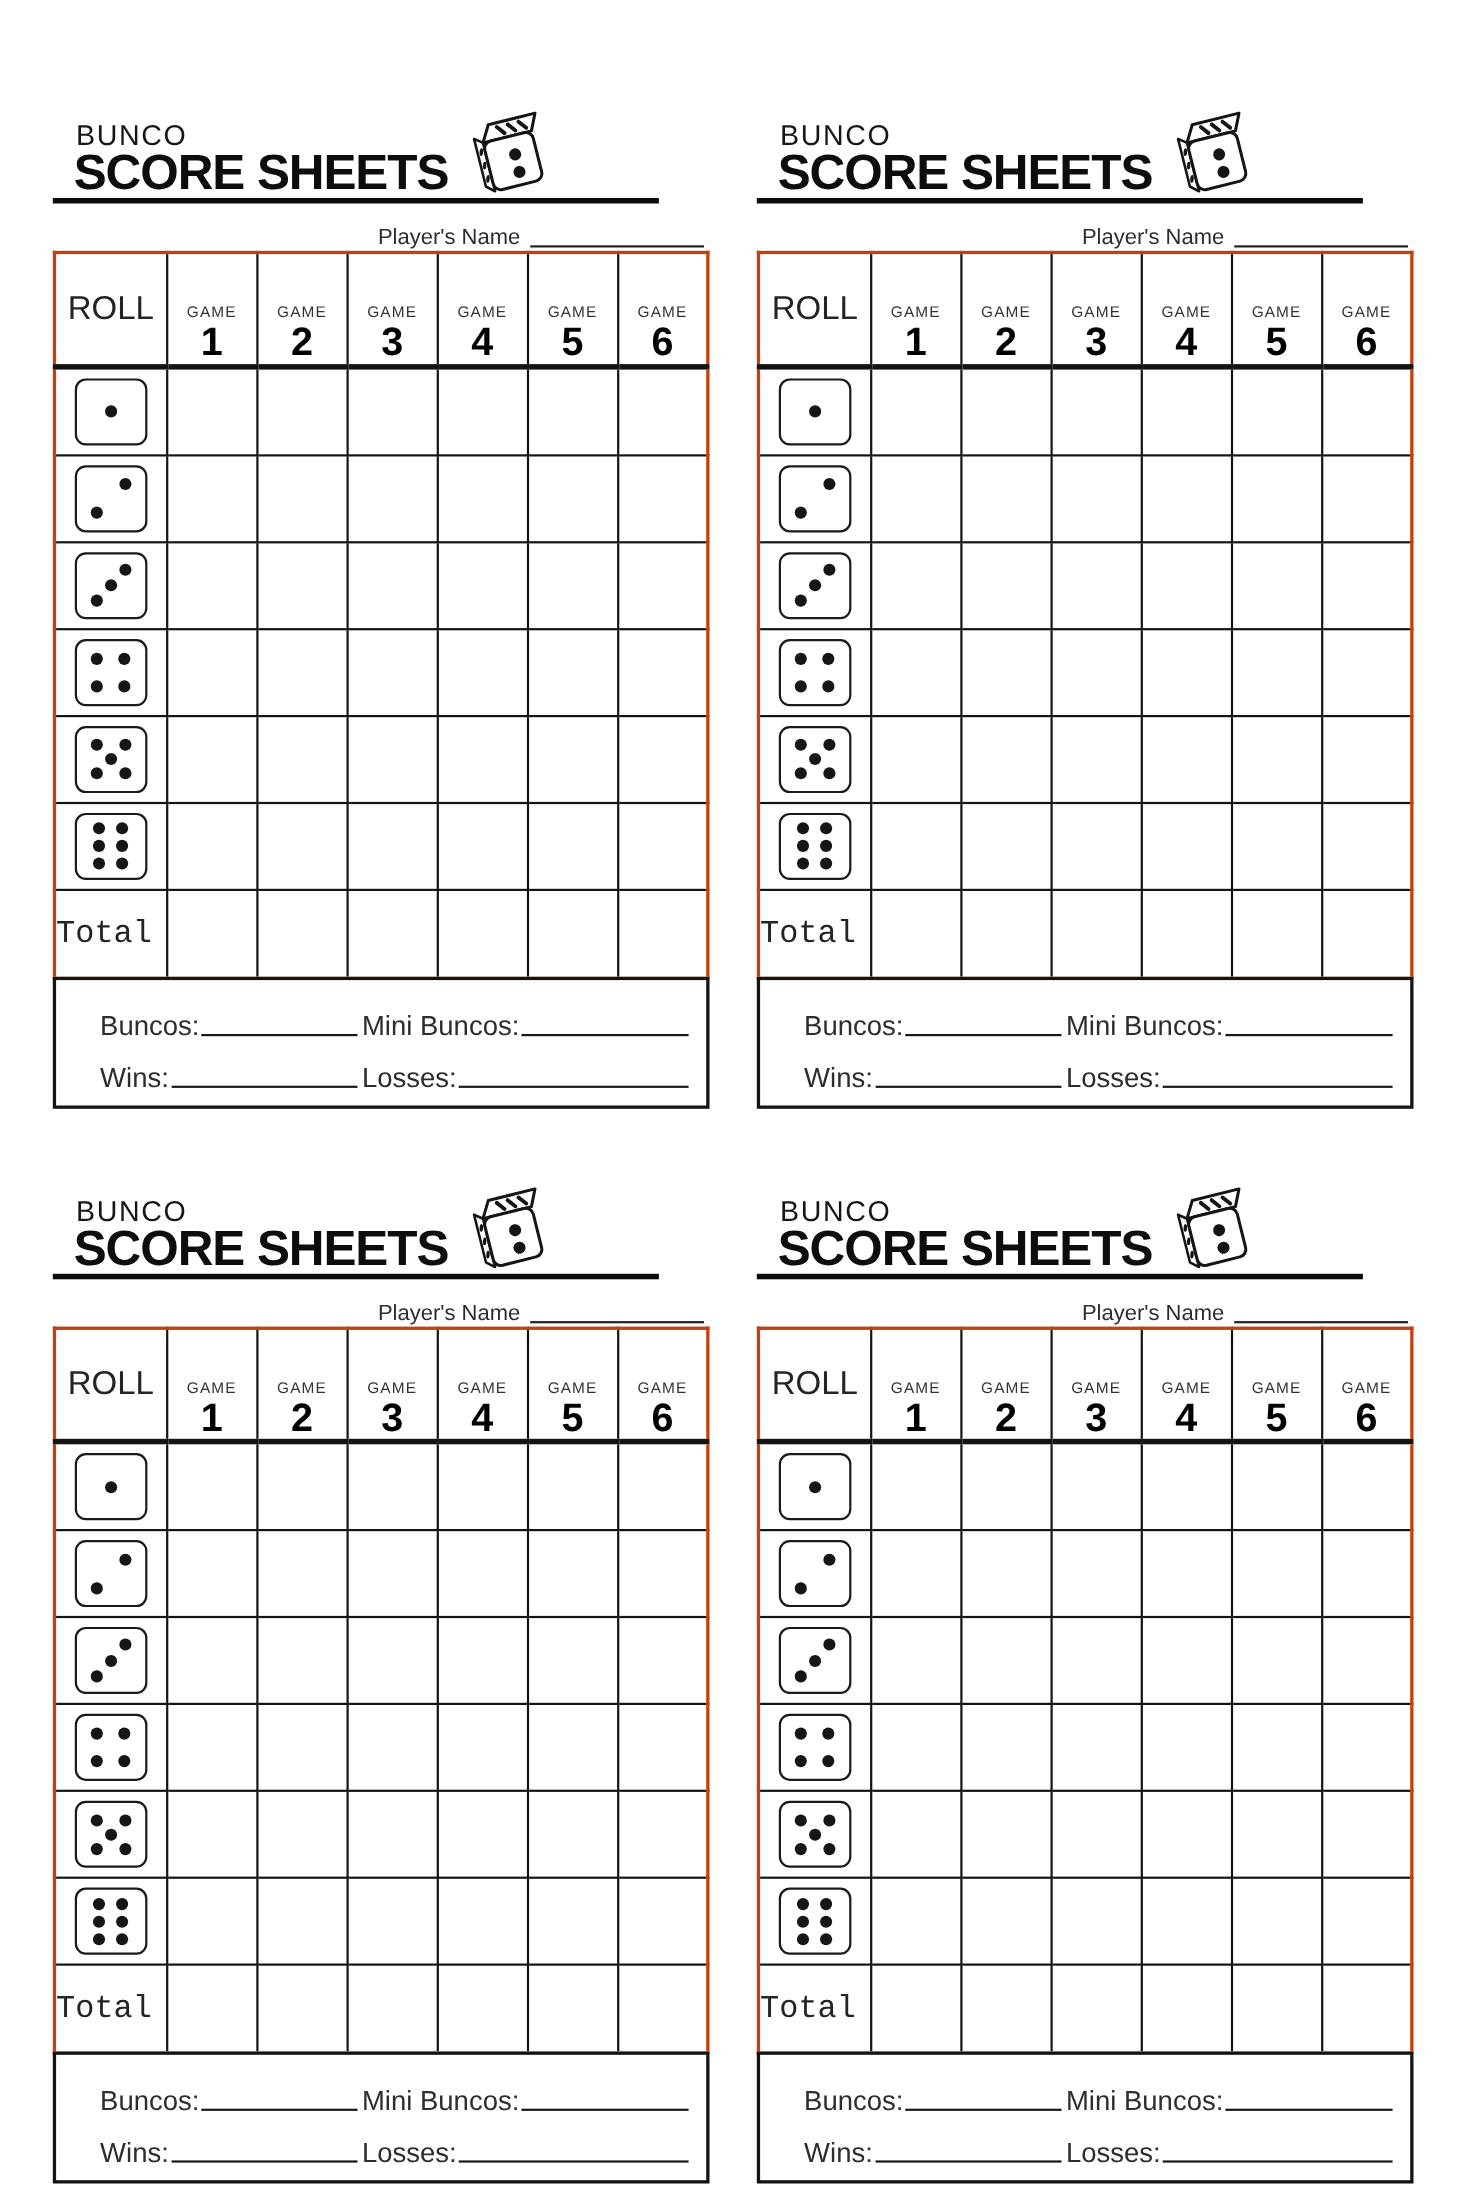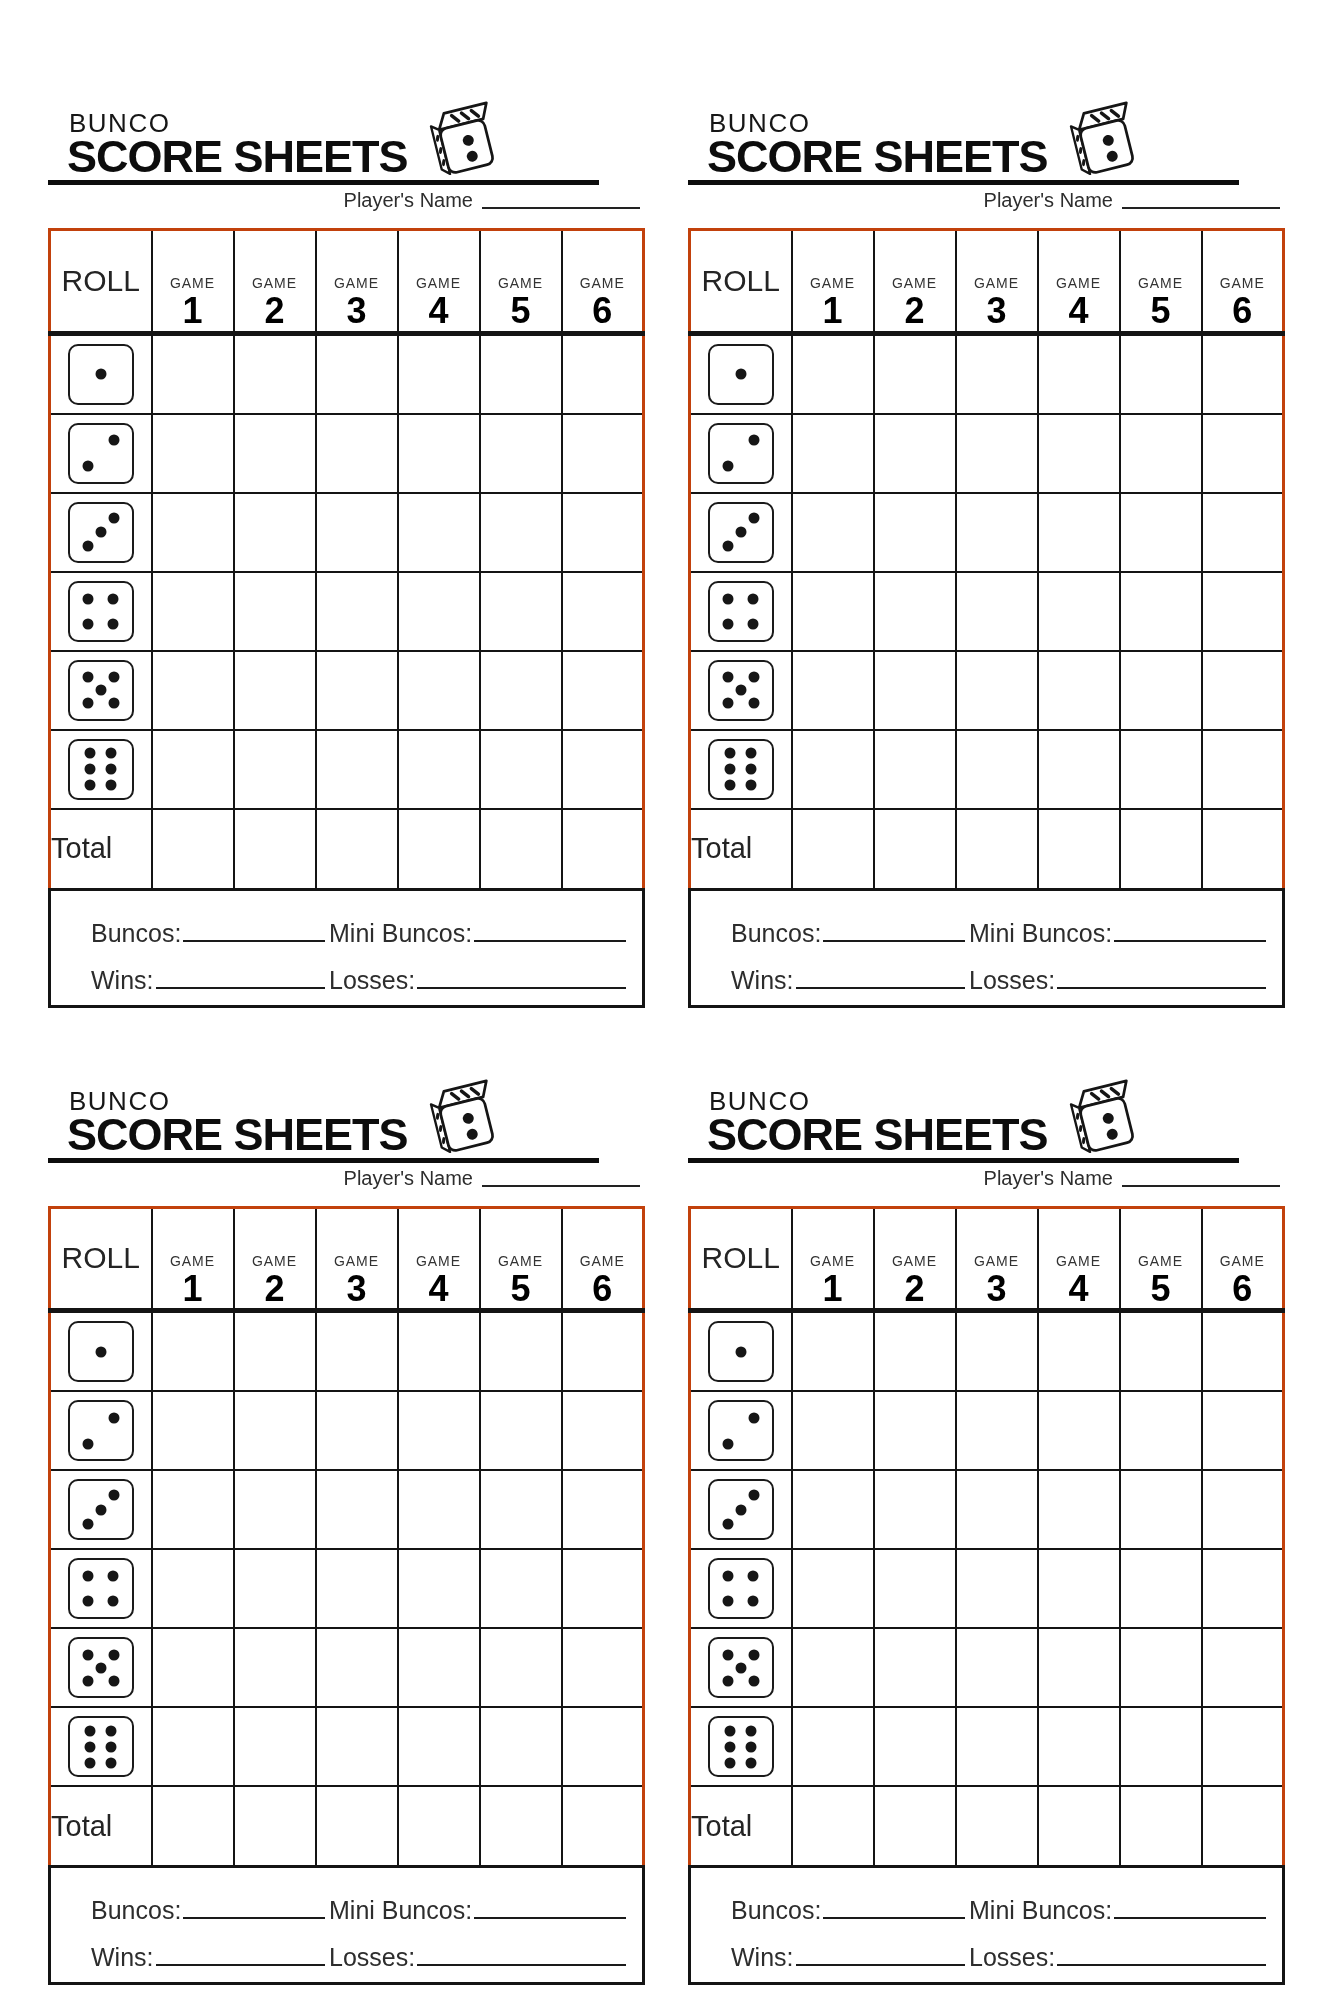--- a/index.html
+++ b/index.html
@@ -18,35 +18,35 @@
   .sheet { position: relative; width: 597px; height: 887px; }
 
   
   .sheet-header { position: relative; height: 98px; }
   .brand { position: absolute; left: 21px; top: 22px; font-size: 26px; letter-spacing: 1.5px; color: #161616; line-height: 1; }
   .title { position: absolute; left: 19px; top: 46px; font-size: 45px; font-weight: 700; letter-spacing: -1px; color: #0d0d0d; line-height: 1; white-space: nowrap; }
   .rule  { position: absolute; left: 0; top: 92px; width: 551px; height: 5px; background: #0d0d0d; }
   .die3d { position: absolute; left: 372px; top: 10px; width: 86px; height: 86px; z-index: 2; }
 
   
-  .player-row { height: 42px; display: flex; justify-content: flex-end; align-items: flex-end; padding-bottom: 18px; box-sizing: border-box; }
+  .player-row { height: 42px; display: flex; justify-content: flex-end; align-items: flex-end; padding-bottom: 2px; box-sizing: border-box; }
   .player-label { font-size: 20px; color: #2d2d2d; margin-right: 9px; line-height: 1; }
   .pn-line { width: 158px; height: 2px; background: #222; margin: 0 5px 1px 0; }
 
   
   table.score-table { border-collapse: collapse; width: 597px; table-layout: fixed; border: 3px solid #c2410c; }
   .score-table col.roll-col { width: 102px; }
   .score-table th, .score-table td { border: 2px solid #141414; padding: 0; }
   tr.head th { border-bottom: 5px solid #141414; height: 70px; vertical-align: middle; font-weight: 400; text-align: center; }
   .roll-th { text-align: left; padding-left: 19px; font-size: 30px; color: #242424; }
   .game-label { font-size: 14px; letter-spacing: 1px; color: #333; line-height: 1.15; margin-top: 44px; }
   .game-num { font-size: 36px; font-weight: 700; color: #000; line-height: 1.1; }
   tr.dice-row td { height: 77px; }
   td.die-cell { vertical-align: middle; }
-  tr.total-row td { height: 78px; }
+  tr.total-row td { height: 78px; font-family: Liberation Mono, monospace; }
   .total-cell { font-size: 29px; color: #242424; text-align: left; padding-left: 19px; vertical-align: middle; }
 
   
   .die { position: relative; width: 62px; height: 57px; border: 2px solid #1a1a1a; border-radius: 10px; margin: 0 auto; background: #fff; }
   .pip { position: absolute; width: 11px; height: 11px; border-radius: 50%; background: #161616; transform: translate(-50%,-50%); }
   .d1 .p1 { left: 50%; top: 50%; }
   .d2 .p1 { left: 71%; top: 27%; } .d2 .p2 { left: 29%; top: 73%; }
   .d3 .p1 { left: 71%; top: 25%; } .d3 .p2 { left: 50%; top: 50%; } .d3 .p3 { left: 29%; top: 75%; }
   .d4 .p1 { left: 30%; top: 28%; } .d4 .p2 { left: 70%; top: 28%; } .d4 .p3 { left: 30%; top: 72%; } .d4 .p4 { left: 70%; top: 72%; }
   .d5 .p1 { left: 29%; top: 27%; } .d5 .p2 { left: 71%; top: 27%; } .d5 .p3 { left: 50%; top: 50%; } .d5 .p4 { left: 29%; top: 73%; } .d5 .p5 { left: 71%; top: 73%; }

